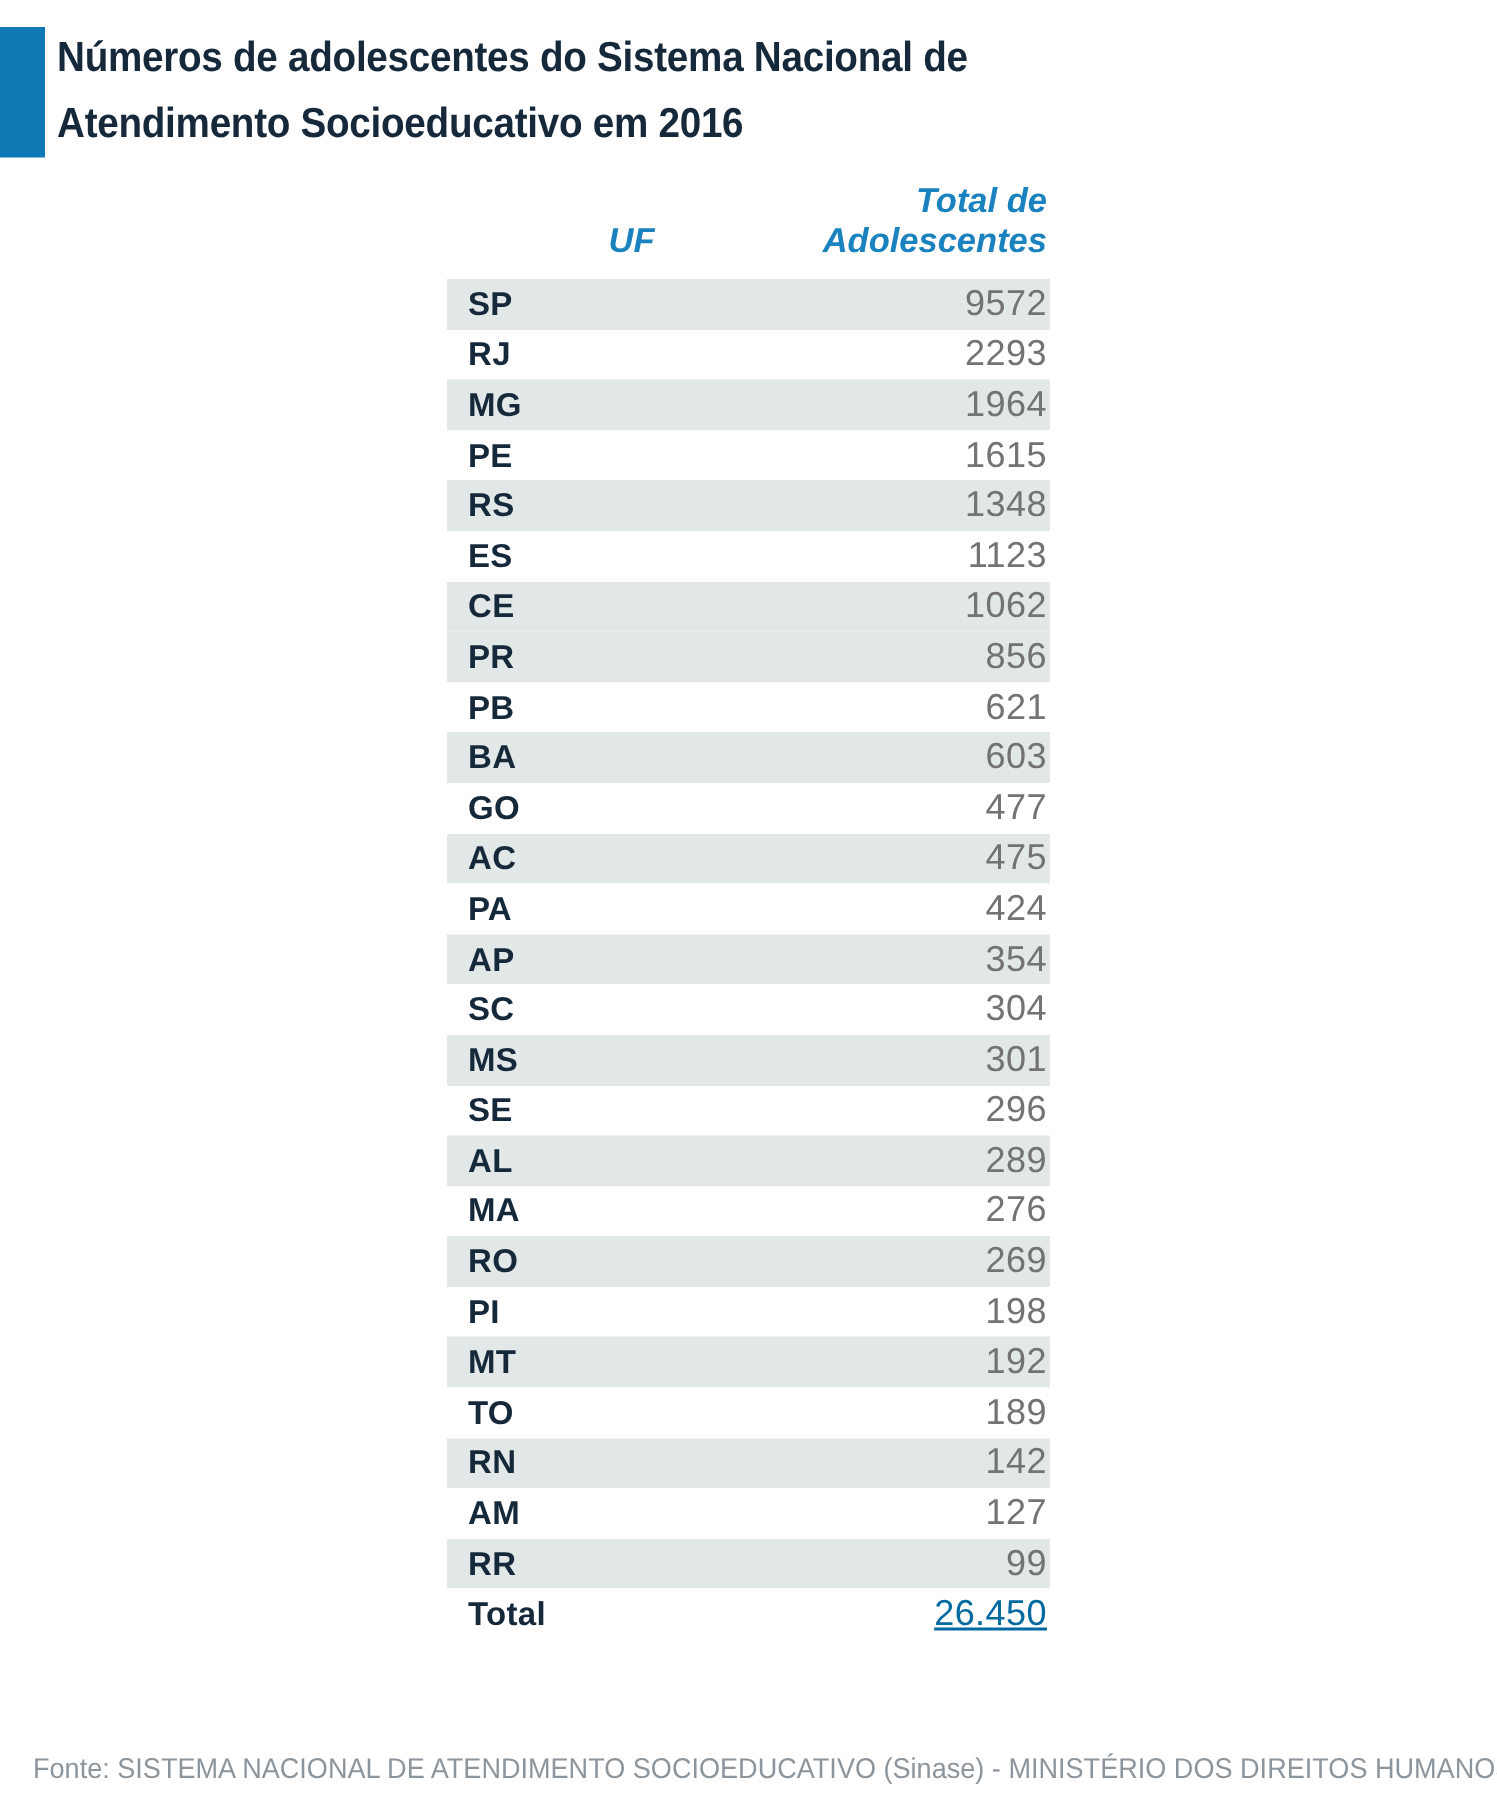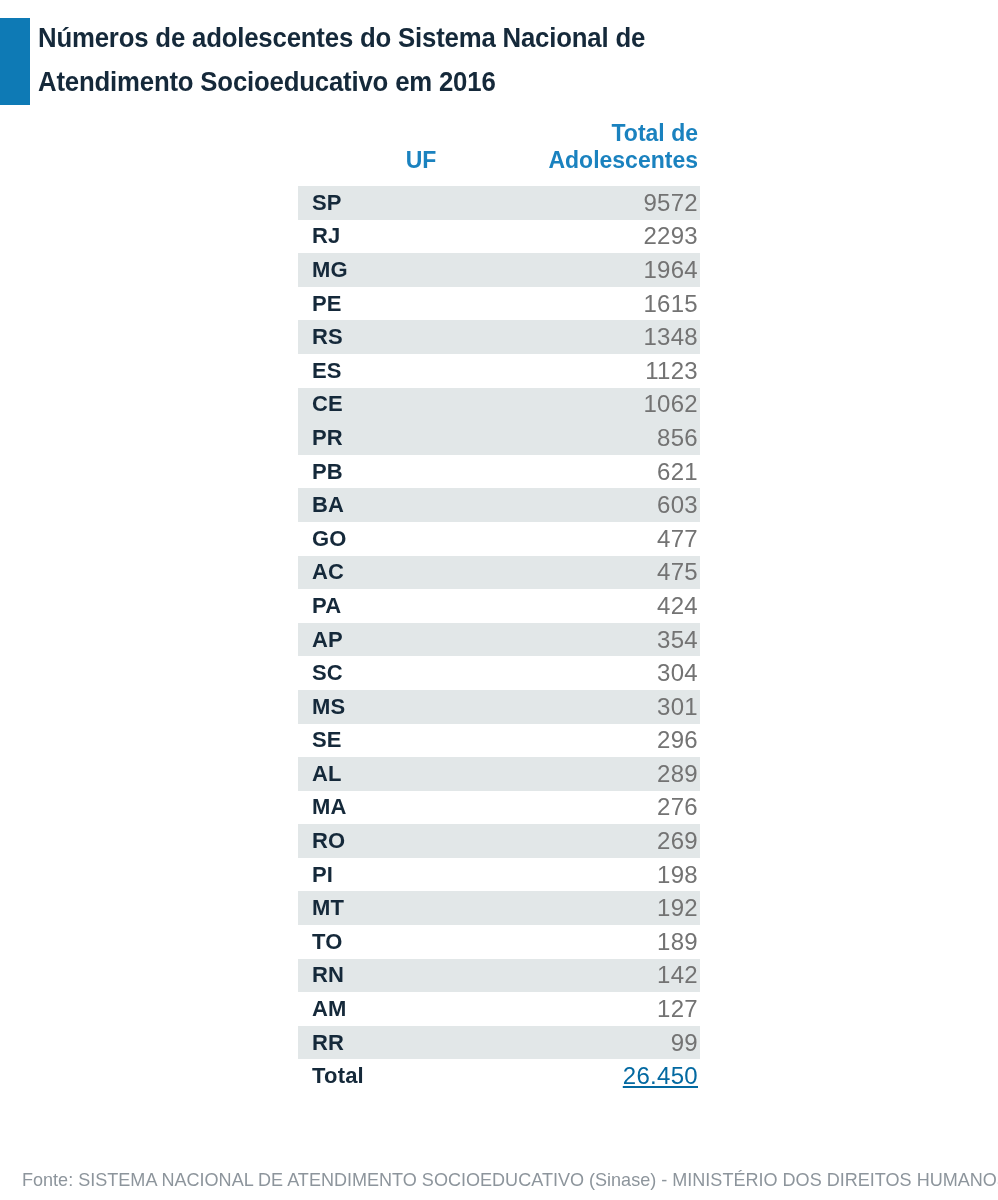--- a/index.html
+++ b/index.html
@@ -66,20 +66,21 @@
 
   thead th {
     color: #1a82bf;
     font-family: "Liberation Sans Narrow", "Liberation Sans", sans-serif;
     font-size: 23px;
     font-weight: bold;
     line-height: 27px;
     padding: 0 0 12px 0;
     vertical-align: bottom;
     background: #ffffff;
+    font-style: italic;
   }
   thead th.th-uf {
     text-align: center;
     padding-left: 14px;
   }
   thead th.th-val {
     text-align: right;
     padding-right: 2px;
     white-space: pre-line;
   }

